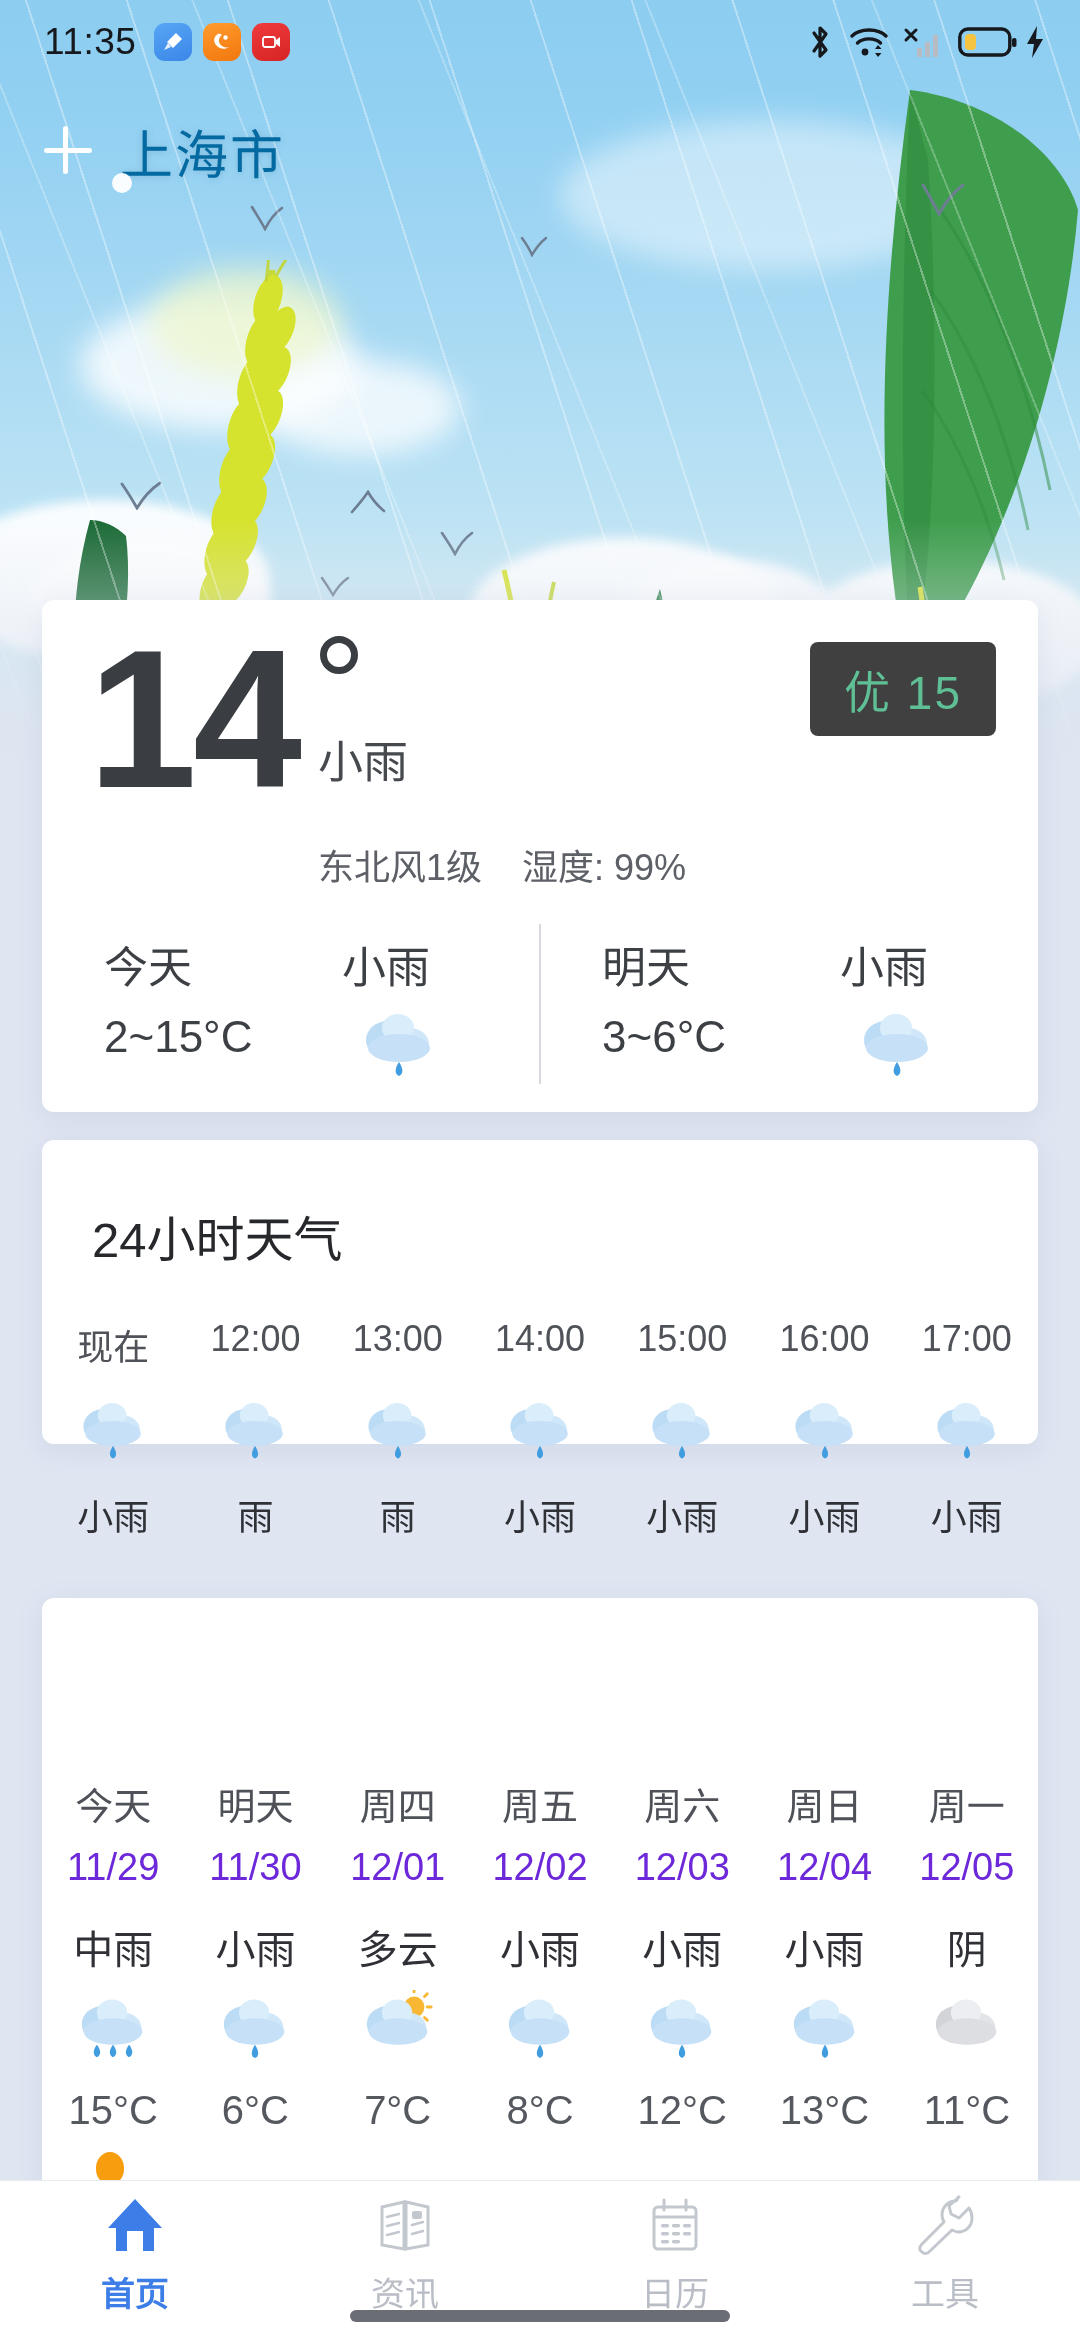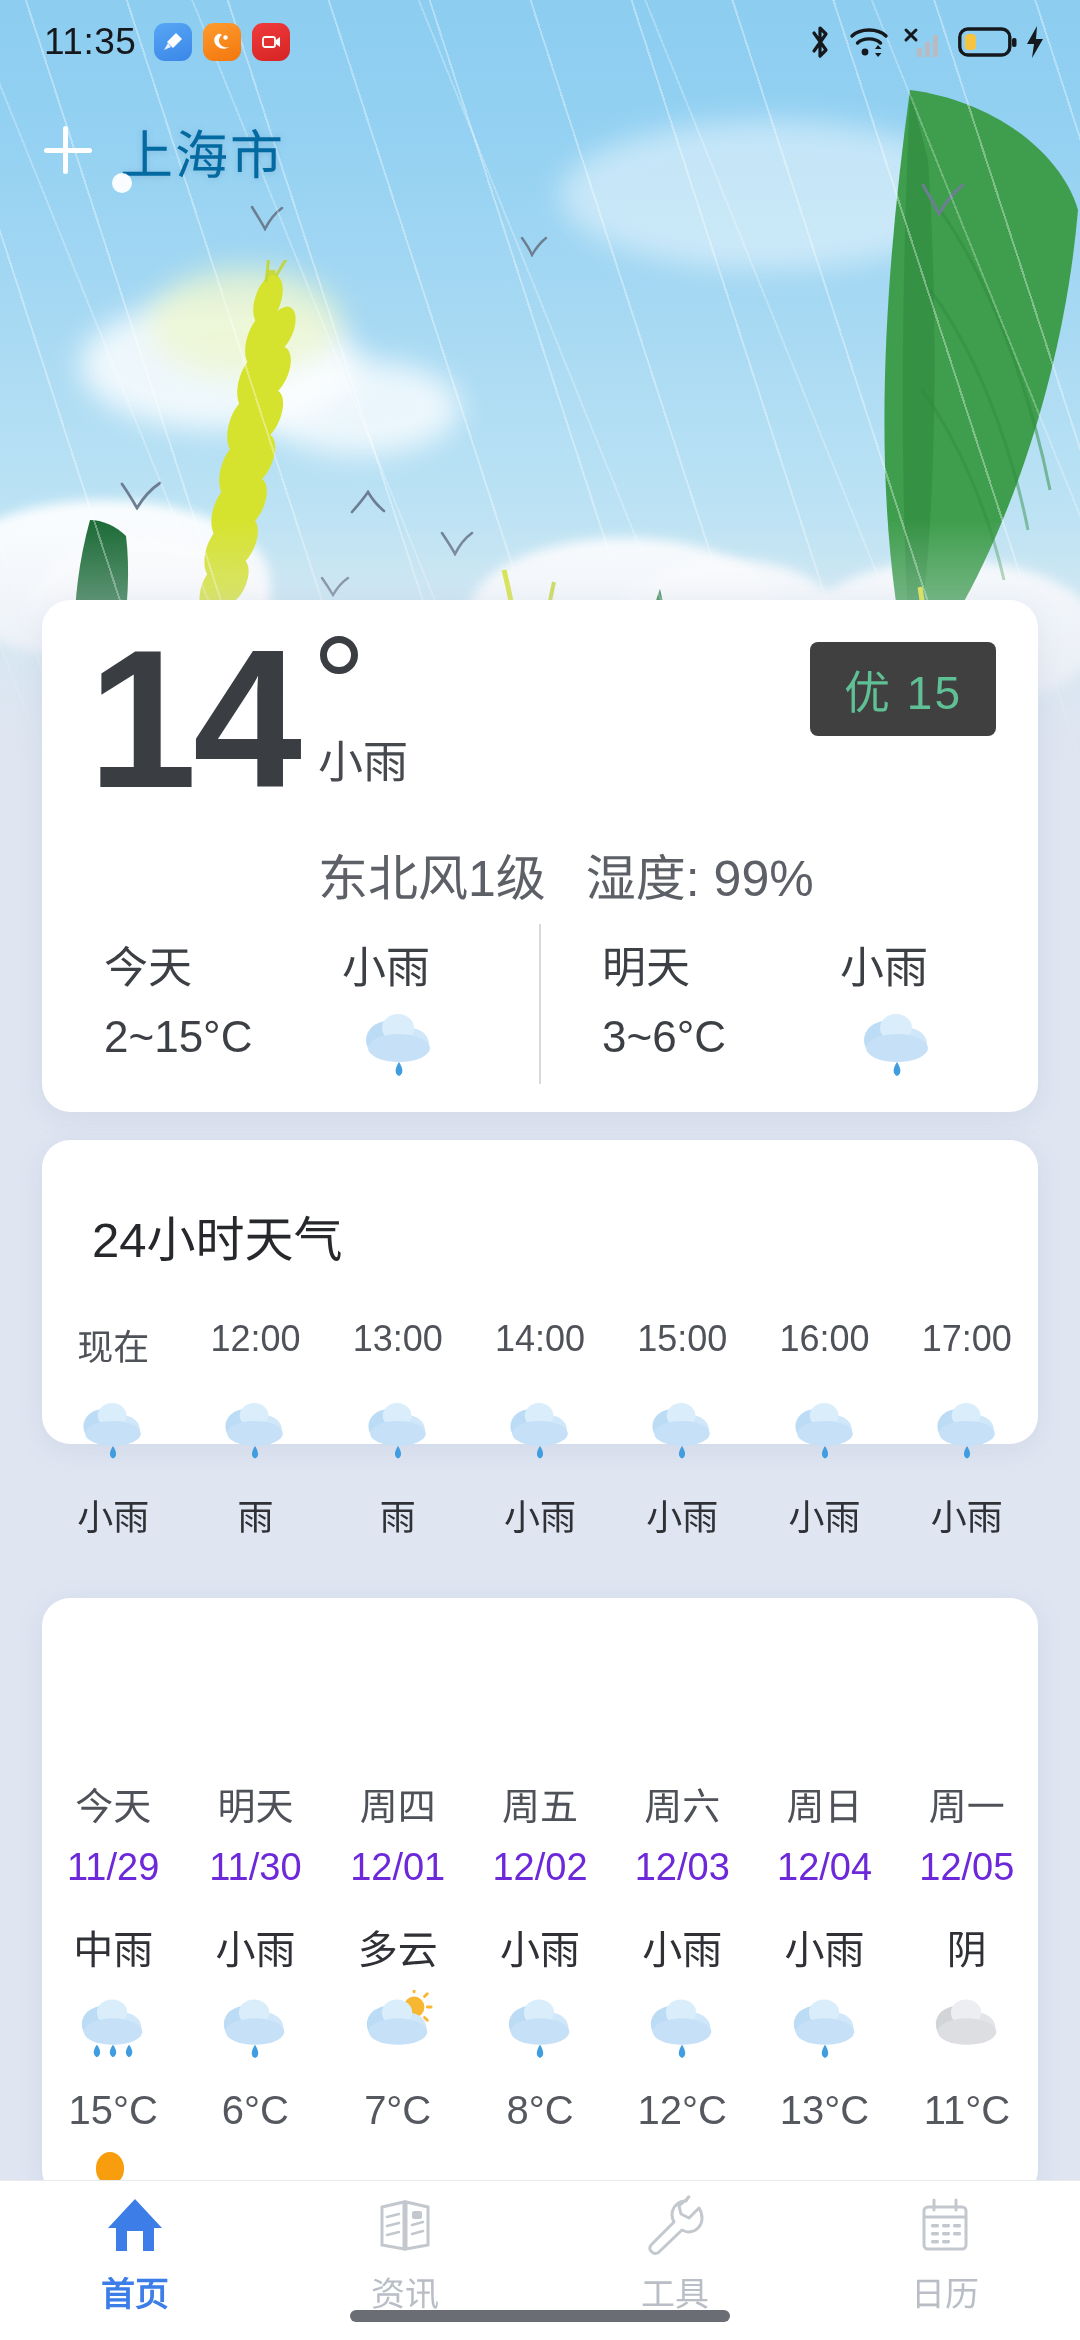--- a/index.html
+++ b/index.html
@@ -81,21 +81,21 @@
   .loc-dot {
     position:absolute; left:112px; top:173px; width:20px; height:20px;
     border-radius:50%; background:#ffffff; opacity:.95; z-index:31;
   }
 
   
   .content { position:absolute; left:0; top:0; width:1080px; height:2232px; z-index:20; }
 
   .card {
     position:absolute; left:42px; width:996px;
-    background:#ffffff; border-radius:28px;
+    background:#ffffff; border-radius:12px;
     box-shadow:0 6px 26px rgba(120,140,180,.13);
   }
   #card-current { top:600px; height:512px; }
   #card-hourly  { top:1140px; height:304px; }
   #card-daily   { top:1598px; height:600px; }
 
   
   .cur-top { position:relative; height:300px; }
   .temp-big {
     position:absolute; left:46px; top:22px;
@@ -105,21 +105,21 @@
   .deg-mark {
     position:absolute; left:278px; top:36px;
     width:38px; height:38px; border:7px solid #3a3d42; border-radius:50%;
   }
   .cur-cond {
     position:absolute; left:276px; top:126px;
     font-size:45px; color:#46494e;
   }
   .cur-meta {
     position:absolute; left:276px; top:238px;
-    font-size:50px; color:#5d6066; white-space:nowrap;
+    font-size:36px; color:#5d6066; white-space:nowrap;
   }
   .cur-meta .gap { display:inline-block; width:40px; }
   .aqi-badge {
     position:absolute; right:42px; top:42px;
     background:#404040; border-radius:8px;
     padding:14px 34px; font-size:46px; color:#5fc095; letter-spacing:2px;
   }
 
   .cur-bottom {
     position:absolute; left:0; top:300px; width:996px; height:212px;
@@ -684,40 +684,40 @@
         <path d="M54 12 L32 7 L32 54 L54 50 Z" fill="none" stroke="#c3c7ce" stroke-width="3"></path>
         <path d="M13 22 L25 19 M13 31 L25 28 M13 40 L25 37" stroke="#c3c7ce" stroke-width="2.6" stroke-linecap="round"></path>
         <path d="M38 30 L49 27 M38 39 L49 36" stroke="#c3c7ce" stroke-width="2.6" stroke-linecap="round"></path>
         <rect x="38" y="16" width="10" height="8" rx="2" fill="#c3c7ce"></rect>
       </svg>
     </span>
     <span class="nav-label">资讯</span>
   </div>
   <div class="nav-item">
     <span>
-      <svg width="62" height="62" viewBox="0 0 62 62">
-        <path d="M46 6 C38 6 32 12 32 20 C32 23 33 25 34 27 L12 49 C9 52 9 55 12 57 C14 59 18 59 20 56 L42 35 C44 36 46 37 48 37 C56 37 62 31 62 23 C62 19 61 16 59 13 L49 23 L41 19 L39 11 L49 2 C48 1 47 6 46 6 Z" transform="translate(-4,0)" fill="none" stroke="#c3c7ce" stroke-width="3" stroke-linejoin="round"></path>
-      </svg>
-    </span>
-    <span class="nav-label">工具</span>
-  </div>
-  <div class="nav-item">
-    <span>
       <svg width="60" height="62" viewBox="0 0 60 62">
         <rect x="9" y="12" width="42" height="42" rx="4" fill="none" stroke="#c3c7ce" stroke-width="3"></rect>
         <path d="M9 22 L51 22" stroke="#c3c7ce" stroke-width="3"></path>
         <path d="M19 5 L19 15 M41 5 L41 15" stroke="#c3c7ce" stroke-width="3" stroke-linecap="round"></path>
         <g fill="#c3c7ce">
           <rect x="16" y="29" width="8" height="3.4" rx="1.4"></rect>
             <rect x="27" y="29" width="8" height="3.4" rx="1.4"></rect>
             <rect x="38" y="29" width="8" height="3.4" rx="1.4"></rect>
           <rect x="16" y="37" width="8" height="3.4" rx="1.4"></rect>
             <rect x="27" y="37" width="8" height="3.4" rx="1.4"></rect>
             <rect x="38" y="37" width="8" height="3.4" rx="1.4"></rect>
           <rect x="16" y="45" width="8" height="3.4" rx="1.4"></rect>
             <rect x="27" y="45" width="8" height="3.4" rx="1.4"></rect>
         </g>
       </svg>
     </span>
     <span class="nav-label">日历</span>
   </div>
+  <div class="nav-item">
+    <span>
+      <svg width="62" height="62" viewBox="0 0 62 62">
+        <path d="M46 6 C38 6 32 12 32 20 C32 23 33 25 34 27 L12 49 C9 52 9 55 12 57 C14 59 18 59 20 56 L42 35 C44 36 46 37 48 37 C56 37 62 31 62 23 C62 19 61 16 59 13 L49 23 L41 19 L39 11 L49 2 C48 1 47 6 46 6 Z" transform="translate(-4,0)" fill="none" stroke="#c3c7ce" stroke-width="3" stroke-linejoin="round"></path>
+      </svg>
+    </span>
+    <span class="nav-label">工具</span>
+  </div>
   <div class="home-indicator"></div>
 </div>
 
 </body></html>

